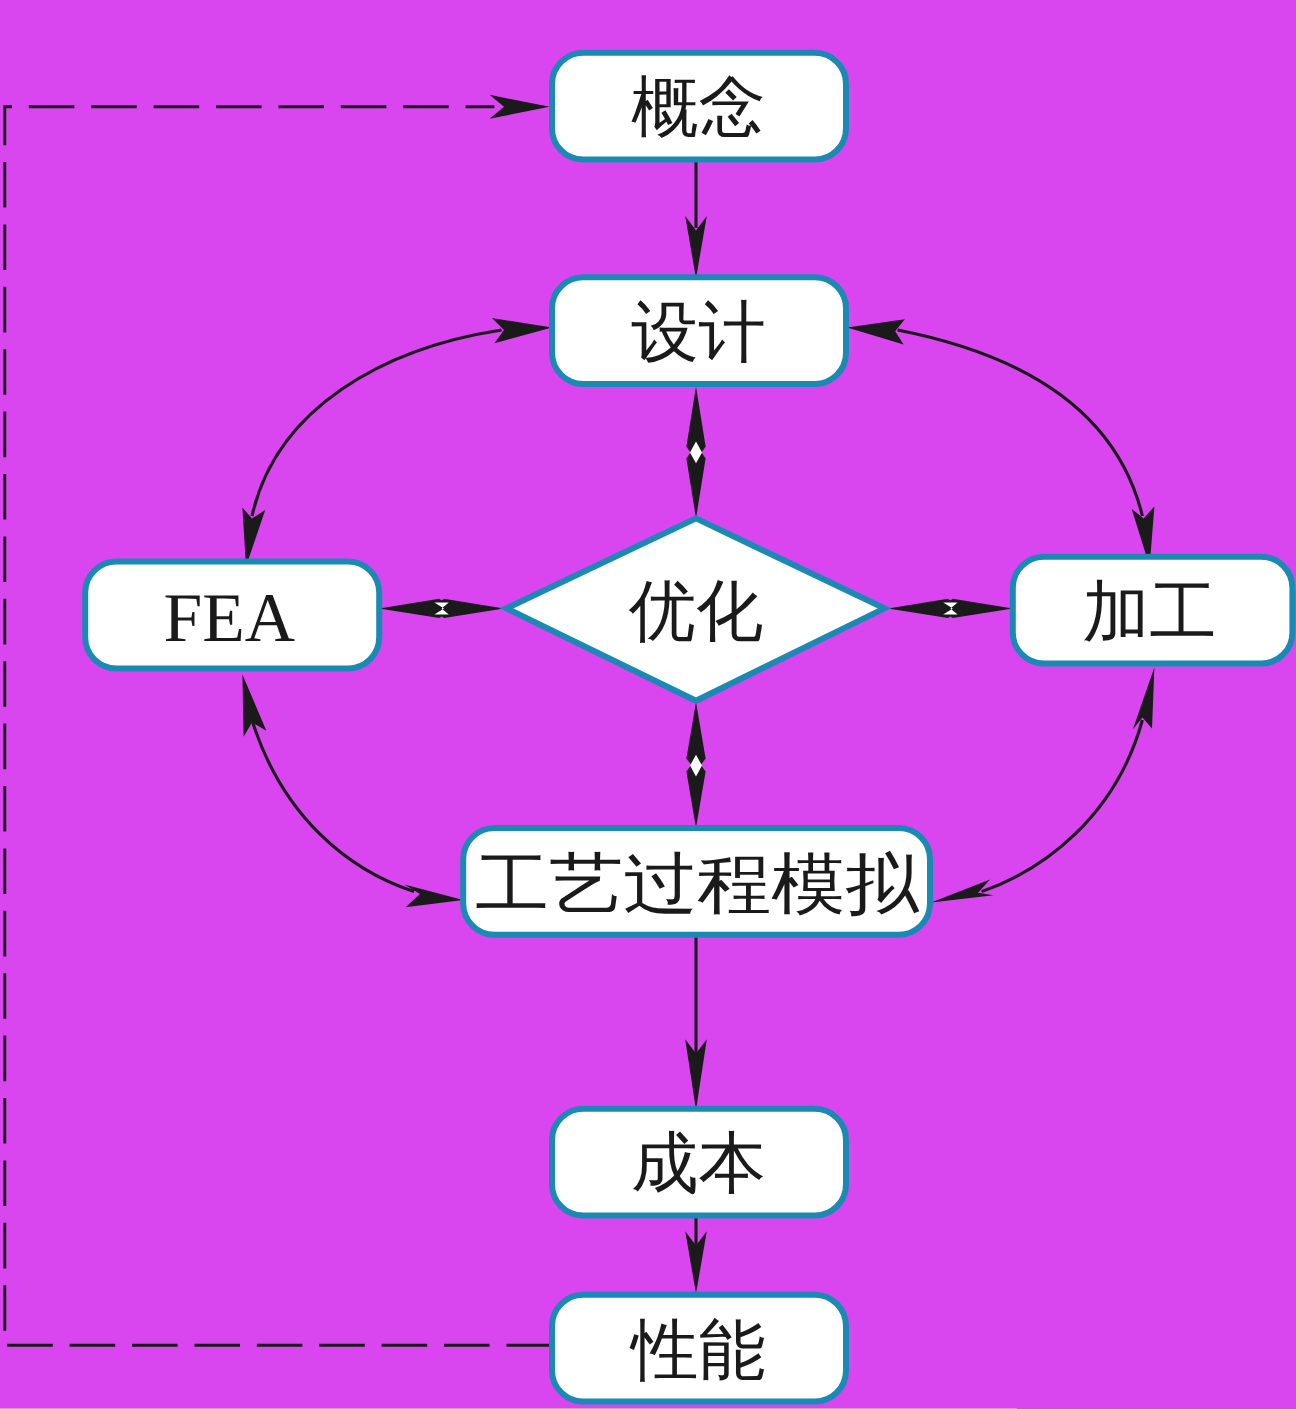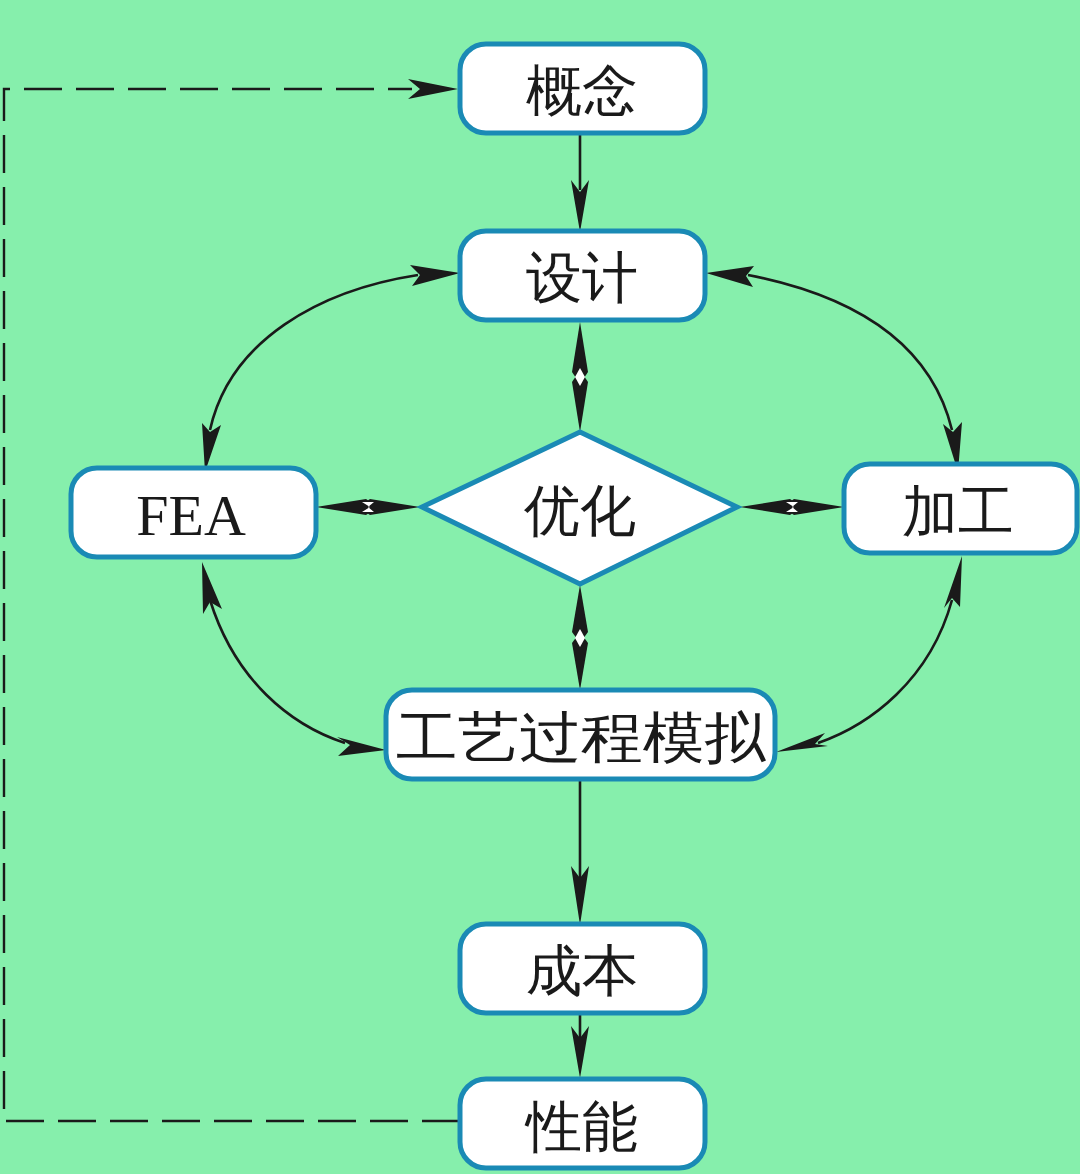--- a/index.html
+++ b/index.html
@@ -4,21 +4,21 @@
   <style>
     html, body {
       margin: 0;
       padding: 0;
       background: #ffffff;
     }
     #canvas {
       position: relative;
       width: 1080px;
       height: 1174px;
-      background: #86efac;
+      background: #d946ef;
       overflow: hidden;
       text-align: center;
     }
     svg#diagram {
       position: absolute;
       left: 0;
       top: 0;
       width: 1080px;
       height: 1174px;
     }

